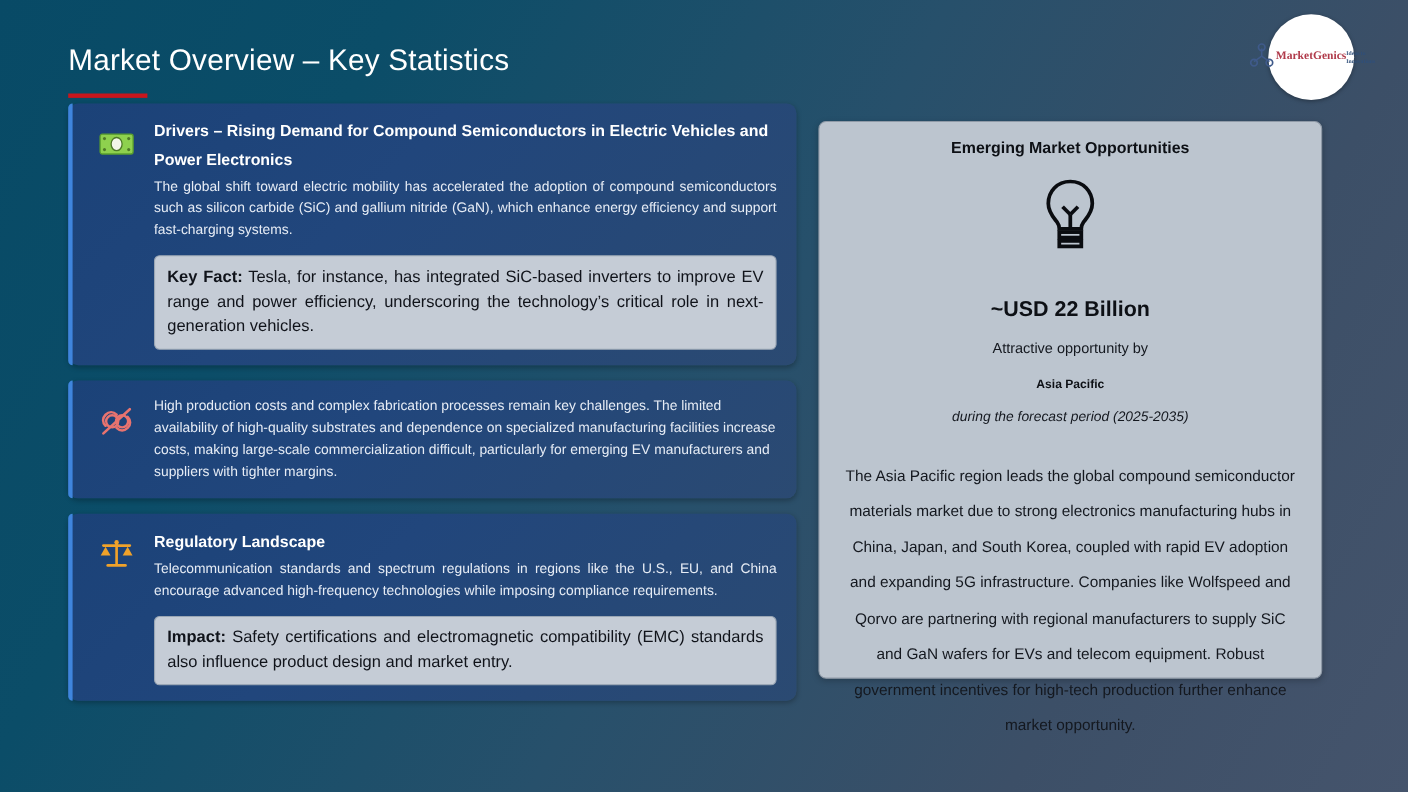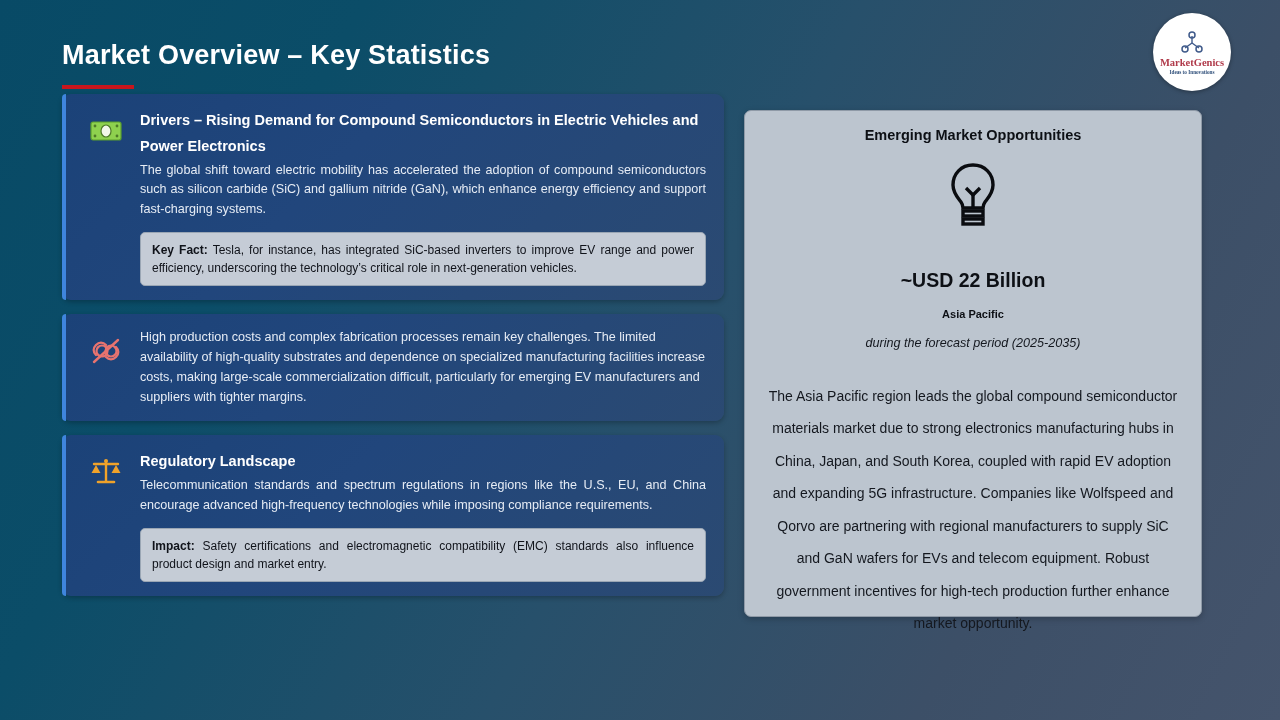--- a/index.html
+++ b/index.html
@@ -6,34 +6,34 @@
   html,body { width:1280px; height:720px; overflow:hidden; }
   body {
     font-family:"Liberation Sans", sans-serif;
     background:linear-gradient(118deg,#084a66 0%,#0b4d68 22%,#27506b 52%,#3c4f67 78%,#45546c 100%);
     position:relative;
   }
 
   
   .page-title{
     position:absolute; left:62px; top:40px;
-    font-size:27px; font-weight:bold; color:#ffffff;
+    font-size:27px; font-weight:normal; color:#ffffff;
     letter-spacing:.2px;
   }
   .title-rule{
     position:absolute; left:62px; top:85px;
     width:72px; height:4px; background:#c8161d;
   }
 
   
   .logo{
     position:absolute; left:1153px; top:13px;
     width:78px; height:78px; border-radius:50%;
     background:#ffffff;
-    display:flex; flex-direction:column; align-items:center; justify-content:center;
+    display:flex; align-items:center; justify-content:center;
     box-shadow:0 1px 4px rgba(0,0,0,.35);
   }
   .logo-mark{ margin-top:2px; margin-bottom:1px; }
   .logo-name{
     font-family:"Liberation Serif", serif;
     font-size:10.5px; font-weight:bold; color:#b03a4a; line-height:1;
   }
   .logo-tag{
     font-family:"Liberation Serif", serif;
     font-size:5.2px; font-weight:bold; color:#2f4f7a; line-height:1.2; margin-top:1px;
@@ -66,21 +66,21 @@
     font-size:12.6px; color:#e6ecf5; line-height:1.57;
     text-align:justify;
   }
   .card-body.left{ text-align:left; }
   .callout{
     margin-top:12px;
     background:#c5ccd6;
     border:1px solid #9aa6b4;
     border-radius:5px;
     padding:8px 11px;
-    font-size:12px; color:#10131a; line-height:1.52;
+    font-size:15px; color:#10131a; line-height:1.52;
     text-align:justify;
   }
   .callout b{ font-weight:bold; }
 
   
   .panel{
     position:absolute; left:744px; top:110px;
     width:458px; height:507px;
     background:#bcc5cf;
     border:1px solid #8f9aa7;
@@ -188,16 +188,17 @@
     <svg width="62" height="70" viewBox="0 0 62 70">
       <path d="M31 4C19 4 11 13 11 24c0 8 5 13 8 17 1.6 2.2 2 4 2 6h20c0-2 .4-3.8 2-6 3-4 8-9 8-17 0-11-8-20-20-20z" fill="none" stroke="#0a0c10" stroke-width="3.4"></path>
       <line x1="31" y1="47" x2="31" y2="34" stroke="#0a0c10" stroke-width="3.4"></line>
       <line x1="31" y1="34" x2="24" y2="27" stroke="#0a0c10" stroke-width="3.4"></line>
       <line x1="31" y1="34" x2="38" y2="27" stroke="#0a0c10" stroke-width="3.4"></line>
       <rect x="21" y="50" width="20" height="5" fill="none" stroke="#0a0c10" stroke-width="3.4"></rect>
       <rect x="21" y="58" width="20" height="5" fill="none" stroke="#0a0c10" stroke-width="3.4"></rect>
     </svg>
   </span>
   <div class="panel-value">~USD 22 Billion</div>
+  <div class="panel-sub">Attractive opportunity by</div>
   <div class="panel-region">Asia Pacific</div>
   <div class="panel-period">during the forecast period (2025-2035)</div>
   <div class="panel-para">The Asia Pacific region leads the global compound semiconductor materials market due to strong electronics manufacturing hubs in China, Japan, and South Korea, coupled with rapid EV adoption and expanding 5G infrastructure. Companies like Wolfspeed and Qorvo are partnering with regional manufacturers to supply SiC and GaN wafers for EVs and telecom equipment. Robust government incentives for high-tech production further enhance market opportunity.</div>
 </div>
 
 </body></html>

